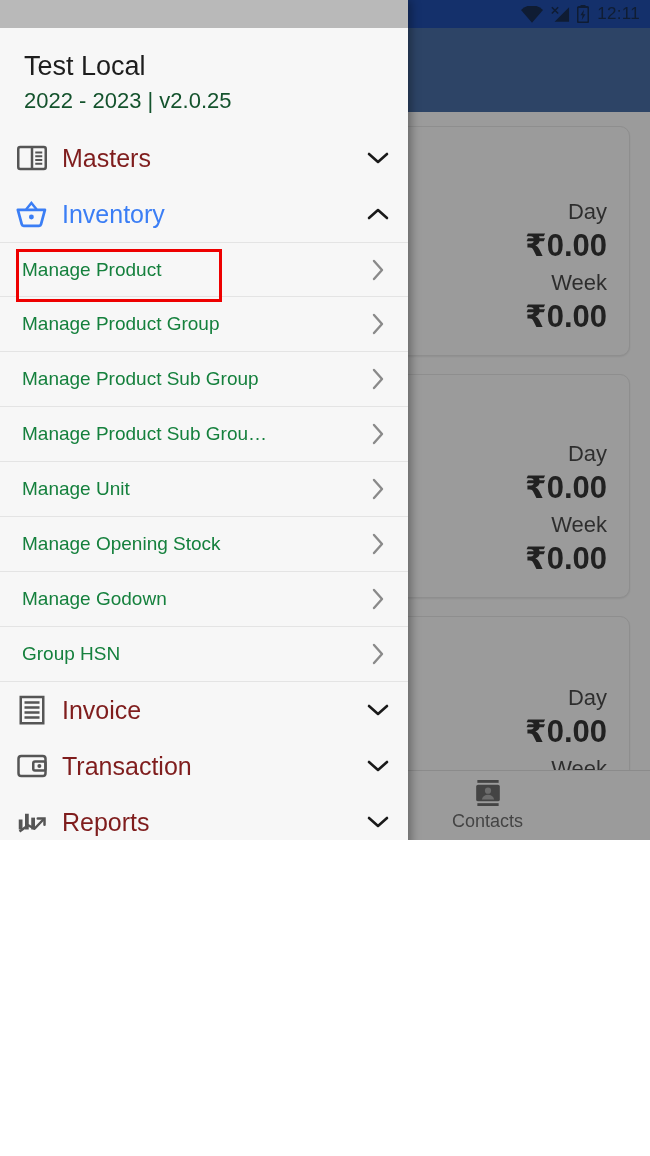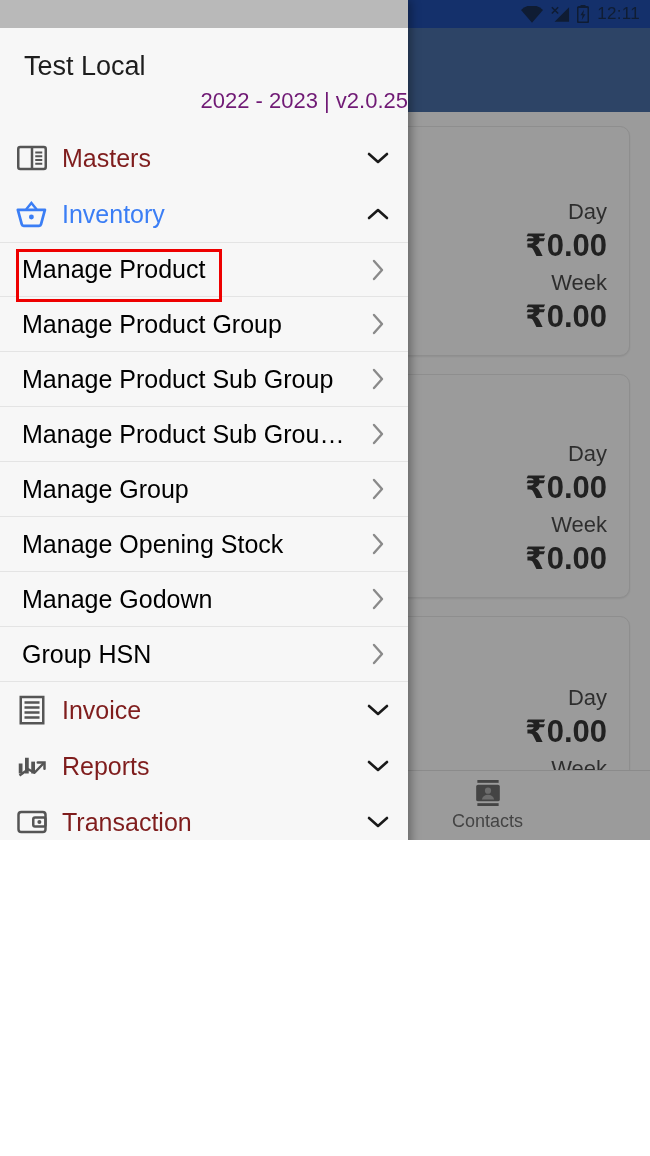--- a/index.html
+++ b/index.html
@@ -81,21 +81,21 @@
   
   #drawer {
     position: absolute; top: 0; left: 0; width: 408px; height: 1156px;
     background: #f7f7f7; z-index: 10;
     box-shadow: 3px 0 9px rgba(0,0,0,.35);
     display: flex; flex-direction: column; overflow: hidden;
   }
   #drawer-statusbar { height: 28px; background: #b9b9b9; flex: 0 0 auto; }
   #drawer-header { padding: 22px 0 16px 24px; flex: 0 0 auto; background:#f7f7f7; }
   #drawer-header .dh-title { font-size: 27px; color: #1e1e1e; line-height: 1.2; }
-  #drawer-header .dh-sub { font-size: 22px; color: #701a75; margin-top: 6px; text-align: right; }
+  #drawer-header .dh-sub { font-size: 22px; color: #14532d; margin-top: 6px; }
 
   #menu { flex: 1; overflow: hidden; }
 
   .m-row {
     display: flex; align-items: center; height: 56px;
     padding: 0 16px 0 12px; cursor: pointer; position: relative;
     background: #f7f7f7;
   }
   .m-row.top { height: 56px; }
   .m-icon { width: 40px; display:flex; align-items:center; justify-content:center; flex:0 0 40px; }
@@ -103,21 +103,21 @@
     white-space: nowrap; overflow: hidden; text-overflow: ellipsis; }
   .m-row.accent .m-label { color: #3b7ef5; }
   .m-tail { width: 28px; display:flex; align-items:center; justify-content:center; flex:0 0 28px; }
 
   
   .m-sub {
     display:flex; align-items:center; height: 55px;
     padding: 0 16px 0 22px; cursor: pointer;
     border-bottom: 1px solid #e4e4e4; background:#f7f7f7;
   }
-  .m-sub .m-label { padding-left: 0; font-size: 25px; color:#000000; }
+  .m-sub .m-label { padding-left: 0; font-size: 19px; color:#15803d; }
   .m-sub.first { border-top: 1px solid #e4e4e4; }
 
   
   .highlight-box {
     position: absolute; border: 3px solid #ee0000; pointer-events: none; z-index: 30;
   }
 
   .chev { display:block; }
 </style>
 </head>
@@ -308,21 +308,21 @@
       <div class="m-sub">
         <span class="m-label">Manage Product Sub Grou…</span>
         <span class="m-tail">
           <svg class="chev" width="14" height="22" viewBox="0 0 14 22">
             <path d="M3 2 L11 11 L3 20" fill="none" stroke="#8a8a8a" stroke-width="2.4" stroke-linecap="round" stroke-linejoin="round"></path>
           </svg>
         </span>
       </div>
 
       <div class="m-sub">
-        <span class="m-label">Manage Group</span>
+        <span class="m-label">Manage Unit</span>
         <span class="m-tail">
           <svg class="chev" width="14" height="22" viewBox="0 0 14 22">
             <path d="M3 2 L11 11 L3 20" fill="none" stroke="#8a8a8a" stroke-width="2.4" stroke-linecap="round" stroke-linejoin="round"></path>
           </svg>
         </span>
       </div>
 
       <div class="m-sub">
         <span class="m-label">Manage Opening Stock</span>
         <span class="m-tail">
@@ -351,20 +351,36 @@
       </div>
 
       <div class="m-row top">
         <span class="m-icon">
           <svg width="28" height="30" viewBox="0 0 20 24">
             <path d="M1 1.5 h18 v21 h-18 z" fill="none" stroke="#555" stroke-width="2"></path>
             <path d="M4 6 h12 M4 10 h12 M4 14 h12 M4 18 h12" stroke="#555" stroke-width="2"></path>
           </svg>
         </span>
         <span class="m-label">Invoice</span>
+        <span class="m-tail">
+          <svg class="chev" width="22" height="14" viewBox="0 0 22 14">
+            <path d="M2 3 L11 11 L20 3" fill="none" stroke="#1a1a1a" stroke-width="2.6" stroke-linecap="round" stroke-linejoin="round"></path>
+          </svg>
+        </span>
+      </div>
+
+      <div class="m-row top">
+        <span class="m-icon">
+          <svg width="30" height="26" viewBox="0 0 24 20">
+            <rect x="1.2" y="2" width="21.6" height="16" rx="2.2" fill="none" stroke="#555" stroke-width="2"></rect>
+            <rect x="13" y="6.4" width="9.8" height="7.2" rx="1.4" fill="none" stroke="#555" stroke-width="2"></rect>
+            <circle cx="17.9" cy="10" r="1.6" fill="#555"></circle>
+          </svg>
+        </span>
+        <span class="m-label">Transaction</span>
         <span class="m-tail">
           <svg class="chev" width="22" height="14" viewBox="0 0 22 14">
             <path d="M2 3 L11 11 L20 3" fill="none" stroke="#1a1a1a" stroke-width="2.6" stroke-linecap="round" stroke-linejoin="round"></path>
           </svg>
         </span>
       </div>
 
       <div class="m-row top">
         <span class="m-icon">
           <svg width="30" height="26" viewBox="0 0 24 20">
@@ -376,36 +392,20 @@
           </svg>
         </span>
         <span class="m-label">Reports</span>
         <span class="m-tail">
           <svg class="chev" width="22" height="14" viewBox="0 0 22 14">
             <path d="M2 3 L11 11 L20 3" fill="none" stroke="#1a1a1a" stroke-width="2.6" stroke-linecap="round" stroke-linejoin="round"></path>
           </svg>
         </span>
       </div>
 
-      <div class="m-row top">
-        <span class="m-icon">
-          <svg width="30" height="26" viewBox="0 0 24 20">
-            <rect x="1.2" y="2" width="21.6" height="16" rx="2.2" fill="none" stroke="#555" stroke-width="2"></rect>
-            <rect x="13" y="6.4" width="9.8" height="7.2" rx="1.4" fill="none" stroke="#555" stroke-width="2"></rect>
-            <circle cx="17.9" cy="10" r="1.6" fill="#555"></circle>
-          </svg>
-        </span>
-        <span class="m-label">Transaction</span>
-        <span class="m-tail">
-          <svg class="chev" width="22" height="14" viewBox="0 0 22 14">
-            <path d="M2 3 L11 11 L20 3" fill="none" stroke="#1a1a1a" stroke-width="2.6" stroke-linecap="round" stroke-linejoin="round"></path>
-          </svg>
-        </span>
-      </div>
-
 
     </div>
 
     <div class="highlight-box" style="left:16px; top:249px; width:206px; height:53px;"></div>
 
   </div>
 
 </div>
 
 </body></html>

